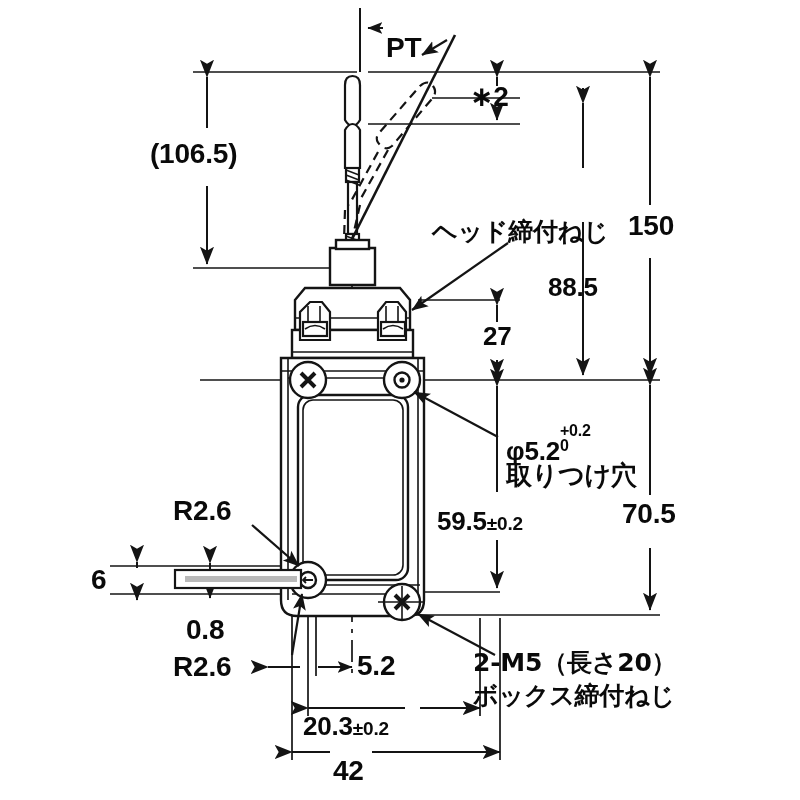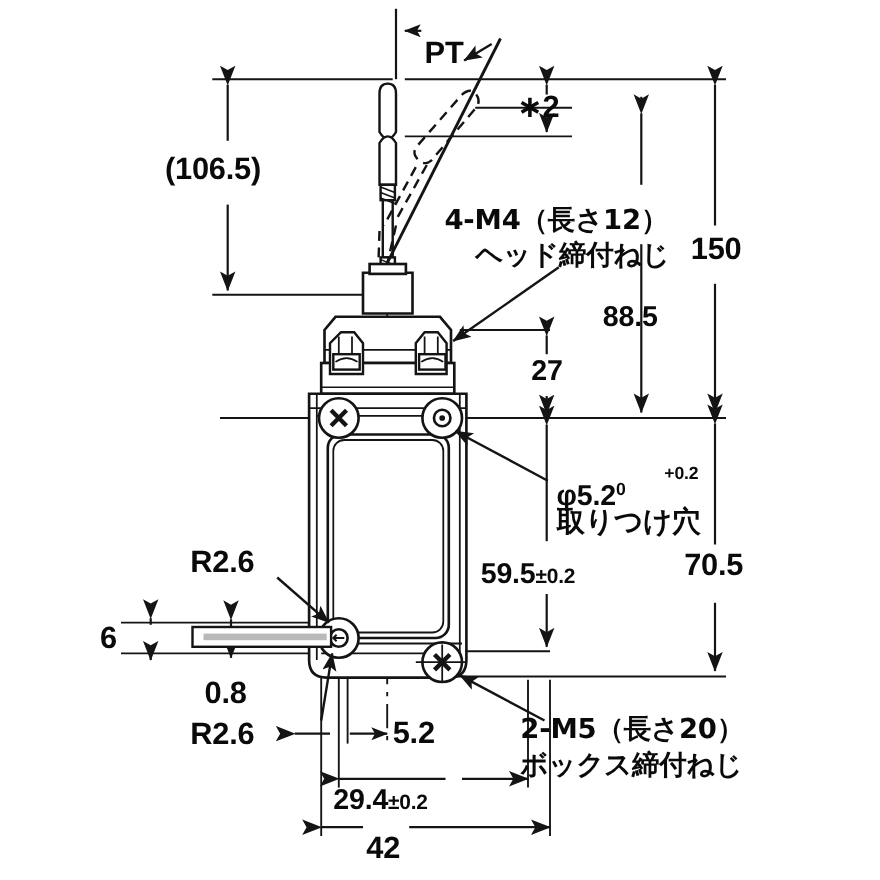--- a/index.html
+++ b/index.html
@@ -46,21 +46,21 @@
   .sz25 { font-size: 25px; }
   .tol {
     display: inline-block;
     position: relative;
     font-size: 16px;
     line-height: 1.0;
     vertical-align: baseline;
     top: -9px;
     font-weight: 700;
   }
-  .tol .t-hi { display: block; margin-left: 44px; }
+  .tol .t-hi { display: block; }
   .tol .t-lo { display: block; margin-top: -1px; }
   .pm { font-size: 19px; font-weight: 700; }
 </style>
 </head>
 <body>
 
 <div id="stage">
 
   <svg class="drawing" viewBox="0 0 800 800">
     <defs>
@@ -290,21 +290,20 @@
   <div class="lbl sz28" style="left:150px; top:140px;">(106.5)</div>
 
   <div class="lbl sz28" style="left:628px; top:212px;">150</div>
 
   <div class="lbl sz26" style="left:548px; top:274px;">88.5</div>
 
   <div class="lbl sz26" style="left:483px; top:323px;text-align:right;">27</div>
 
   <div class="lbl sz28" style="left:622px; top:500px;">70.5</div>
 
-  <div class="lbl jp sz25" style="left:404px; top:187px;">4-M4（長さ12）</div>
   <div class="lbl jp sz25" style="left:432px; top:219px;">ヘッド締付ねじ</div>
 
   <div class="lbl sz26" style="left:506px; top:432px;">
     <span>φ5.2</span><span class="tol"><span class="t-hi">+0.2</span><span class="t-lo">0</span></span>
   </div>
   <div class="lbl jp sz26" style="left:506px; top:462px;">取りつけ穴</div>
 
   <div class="lbl sz26" style="left:437px; top:508px;">
     <span>59.5</span><span class="pm">±0.2</span>
   </div>
@@ -316,18 +315,18 @@
   <div class="lbl sz28" style="left:186px; top:616px;">0.8</div>
 
   <div class="lbl sz28" style="left:173px; top:653px;">R2.6</div>
 
   <div class="lbl sz28" style="left:357px; top:652px;">5.2</div>
 
   <div class="lbl jp sz25" style="left:473px; top:650px;">2-M5（長さ20）</div>
   <div class="lbl jp sz25" style="left:473px; top:683px;">ボックス締付ねじ</div>
 
   <div class="lbl sz26" style="left:303px; top:713px;">
-    <span>29.4</span><span class="pm">±0.2</span>
+    <span>20.3</span><span class="pm">±0.2</span>
   </div>
 
   <div class="lbl sz28" style="left:333px; top:757px;">42</div>
 
 </div>
 
 </body></html>

